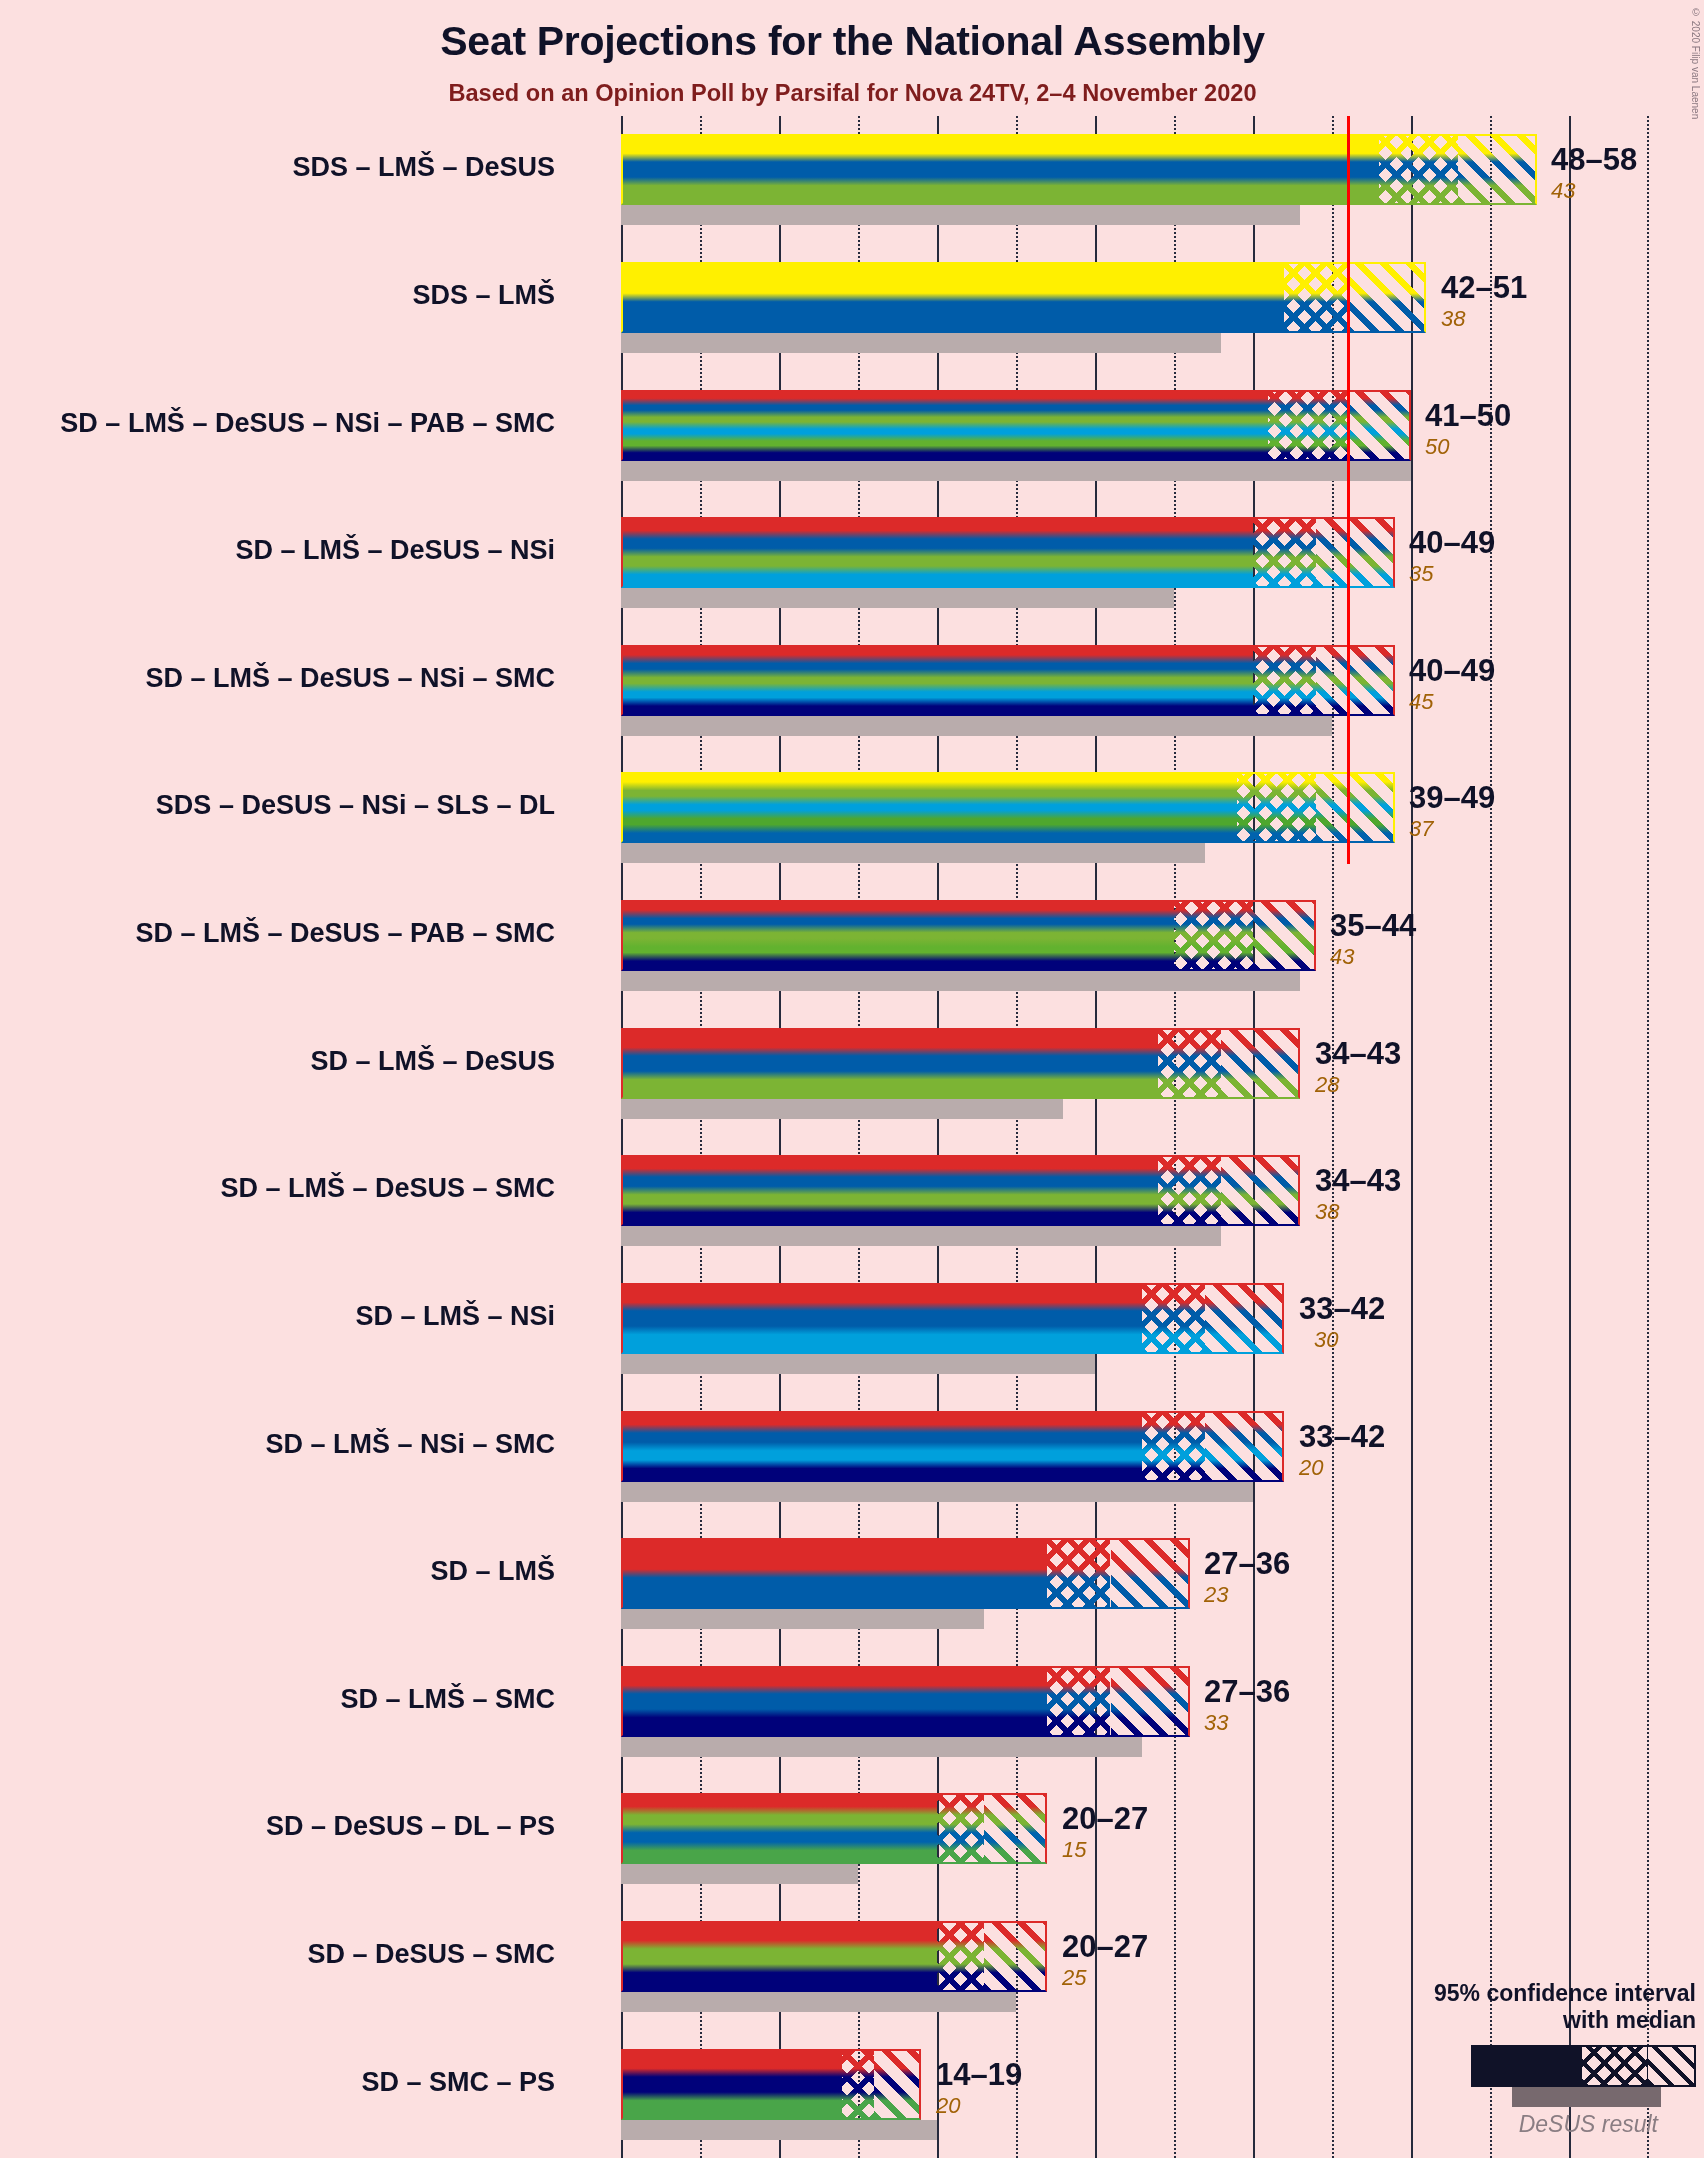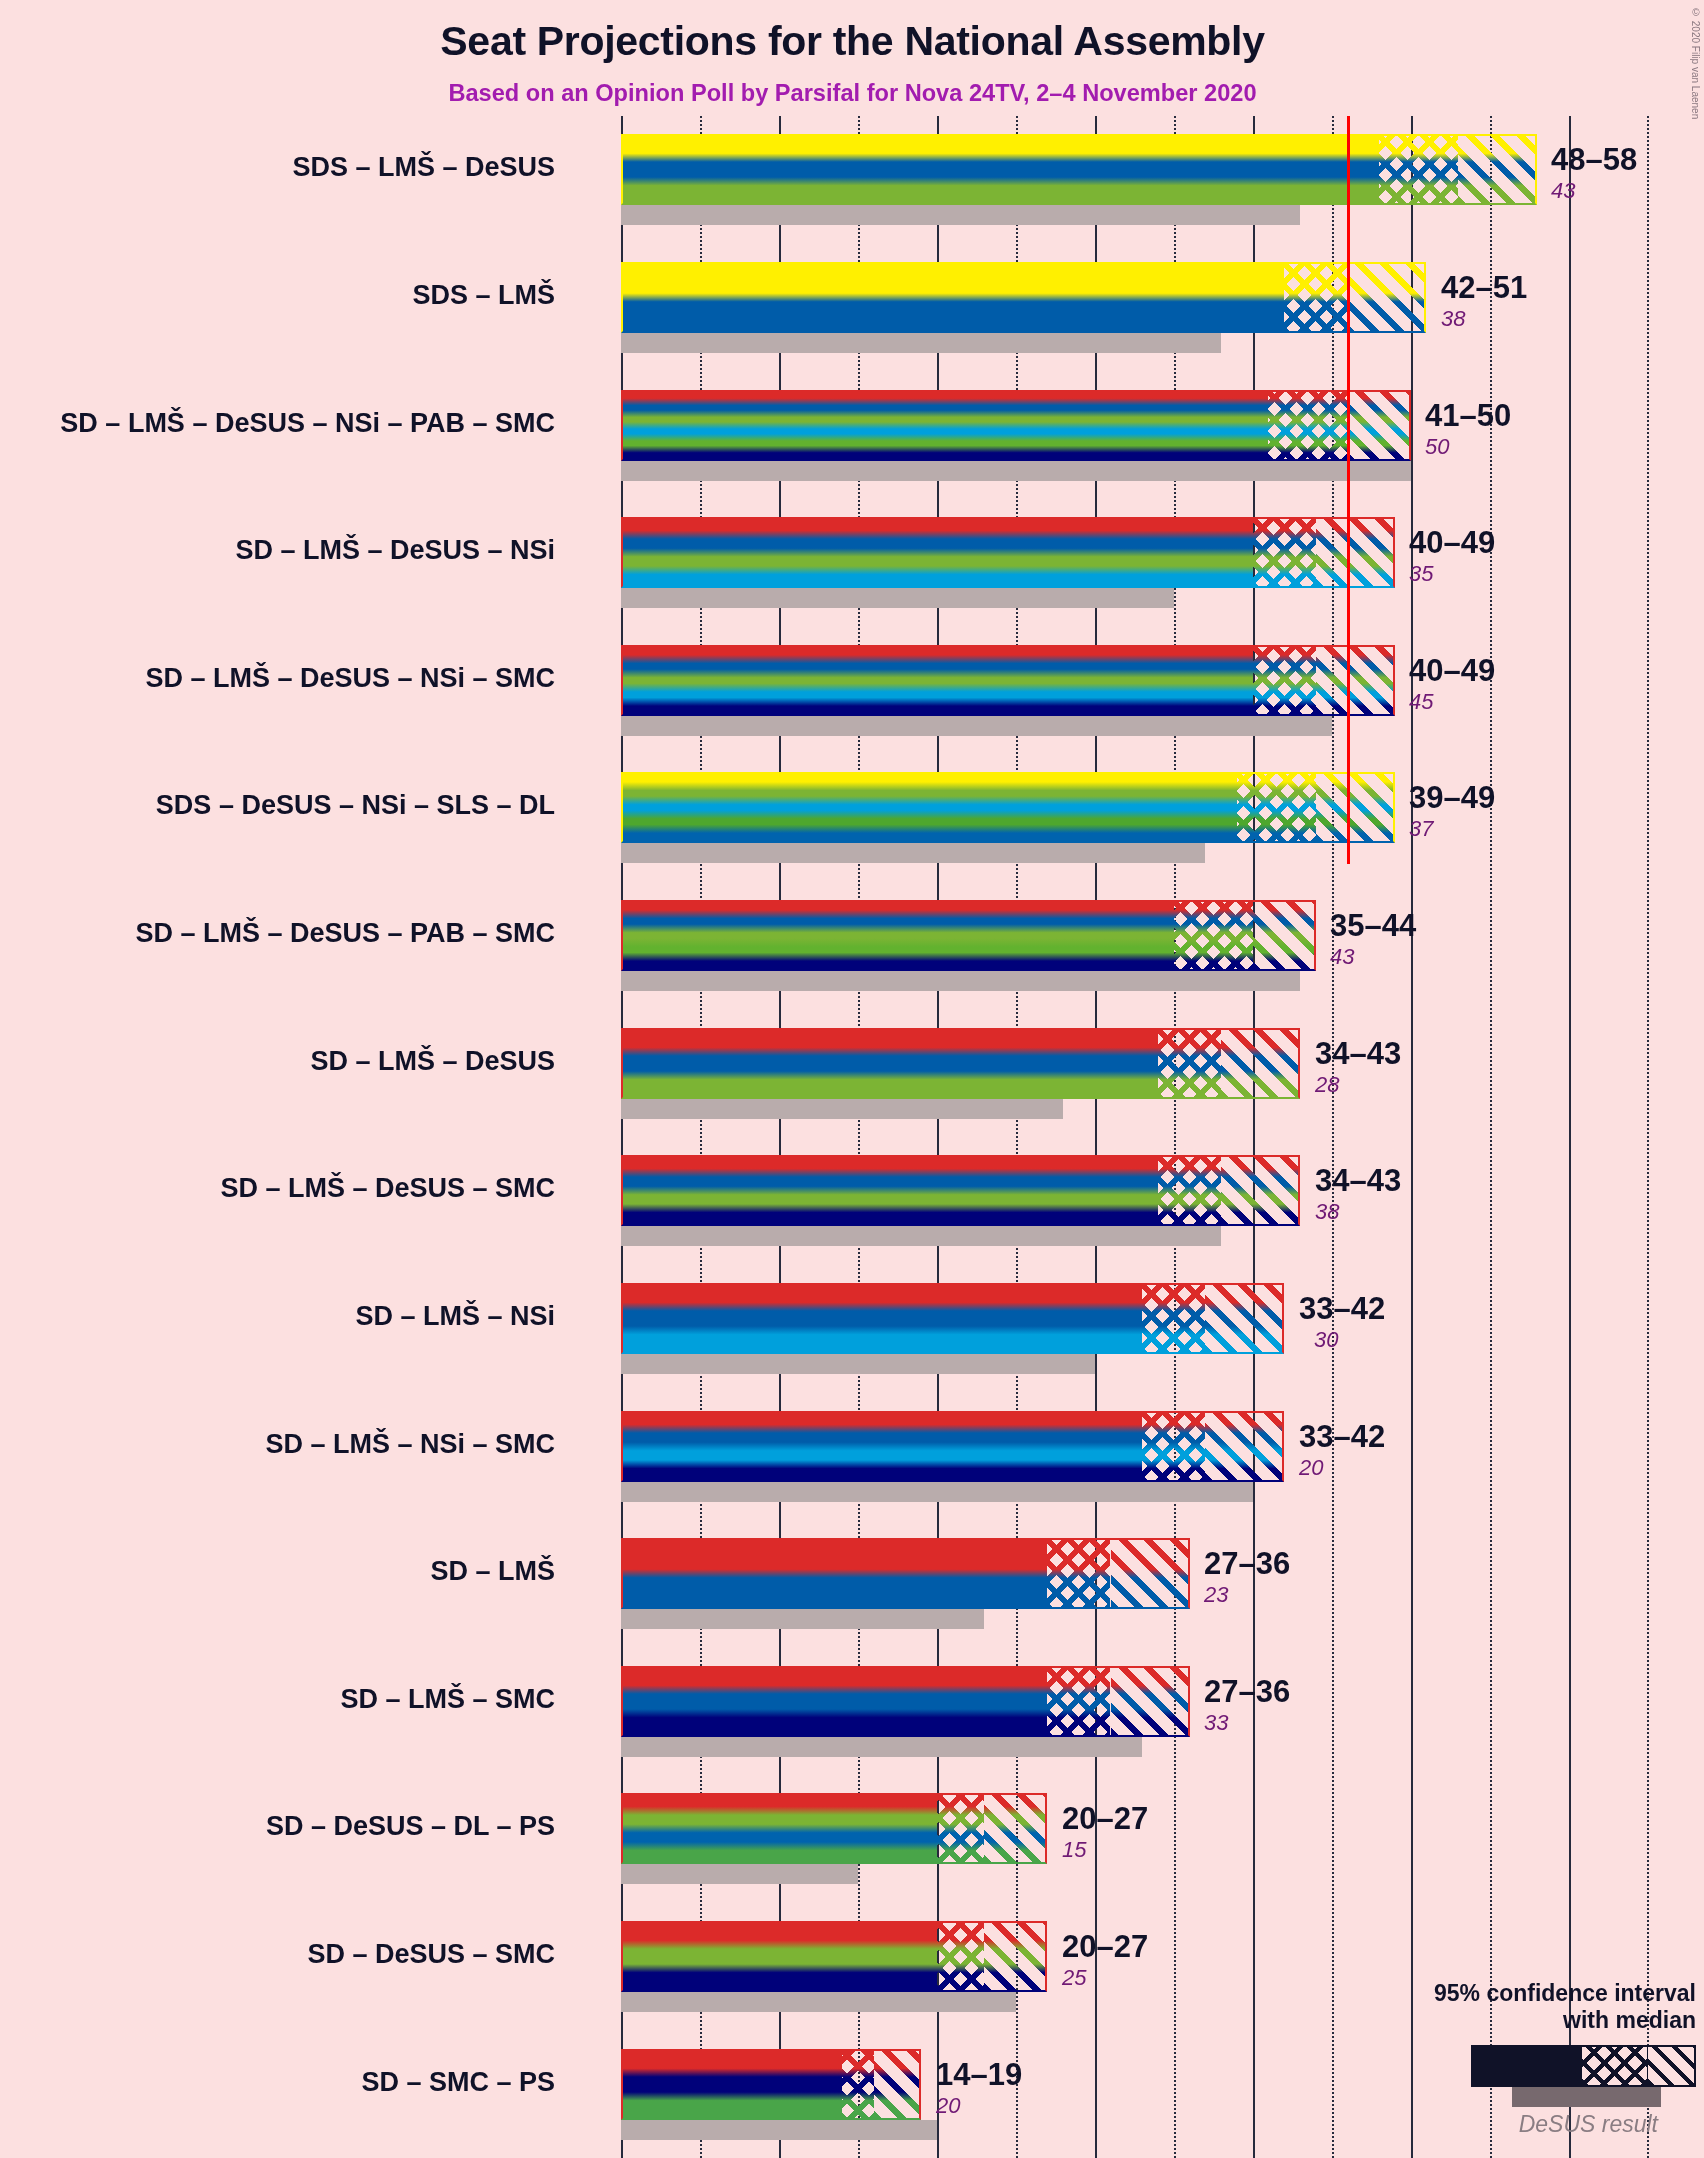--- a/index.html
+++ b/index.html
@@ -13,21 +13,21 @@
   
   #title{
     position:absolute;left:0;right:0;top:18px;
     text-align:center;
     font-size:41px;font-weight:bold;color:#101228;
     letter-spacing:-0.3px;
   }
   #subtitle{
     position:absolute;left:0;right:0;top:80px;
     text-align:center;
-    font-size:23.6px;font-weight:bold;color:#a21caf;
+    font-size:23.6px;font-weight:bold;color:#7f1d1d;
   }
   #copyright{
     position:absolute;right:3.6px;top:7.3px;
     font-size:10px;color:#8A7880;
     writing-mode:vertical-rl;
     white-space:nowrap;
   }
 
   
   #plot{
@@ -79,21 +79,21 @@
     position:absolute;left:0;
     background:#B9ACAC;
   }
   .valuelabel{
     position:absolute;
     font-size:31px;font-weight:bold;color:#101228;
     white-space:nowrap;line-height:1;
   }
   .lastlabel{
     position:absolute;
-    font-size:22px;font-style:italic;color:#701a75;
+    font-size:22px;font-style:italic;color:#a16207;
     white-space:nowrap;line-height:1;
   }
 
   
   #legend{
     position:absolute;
     right:9px;bottom:20px;
     width:382px;
     text-align:right;
   }

